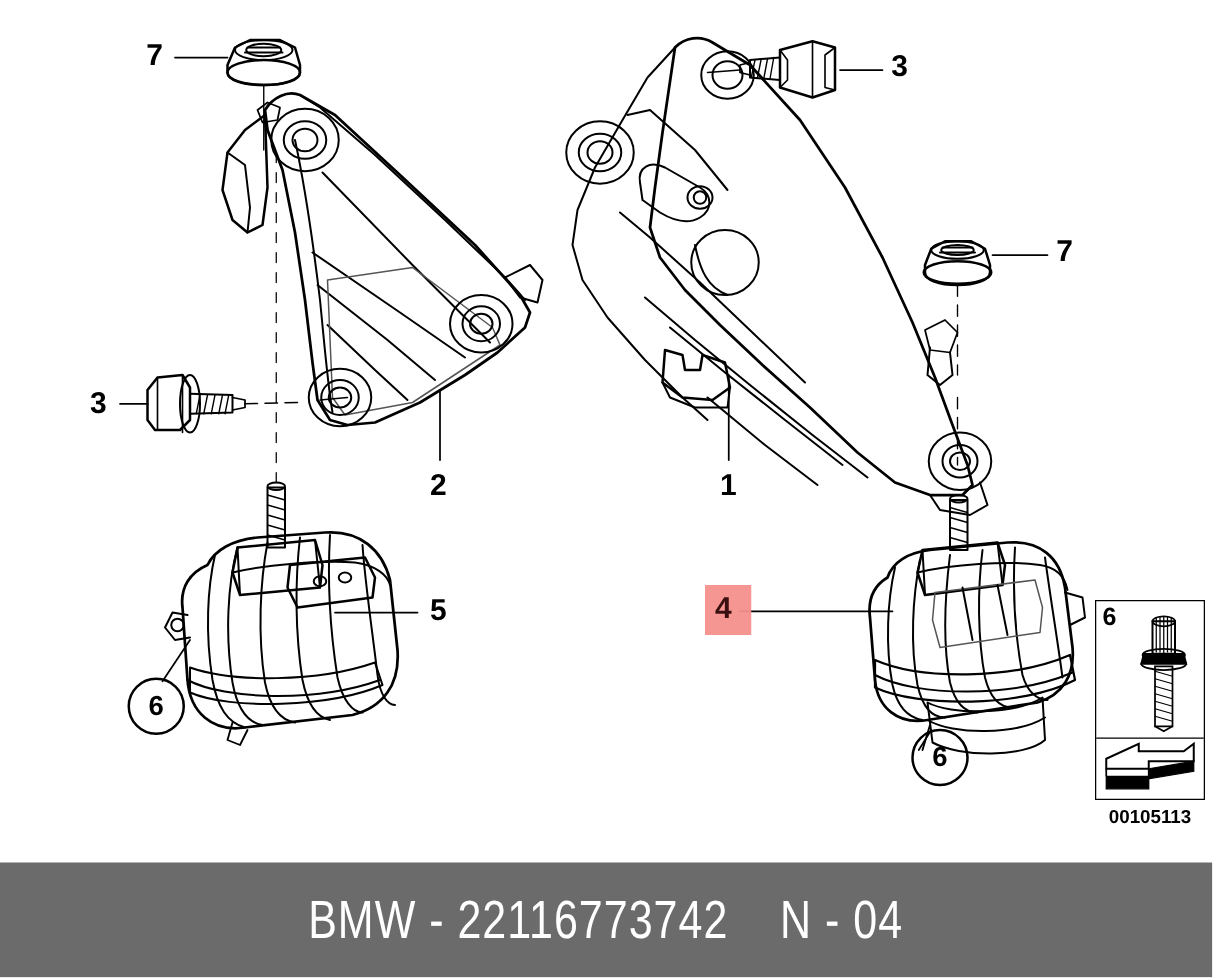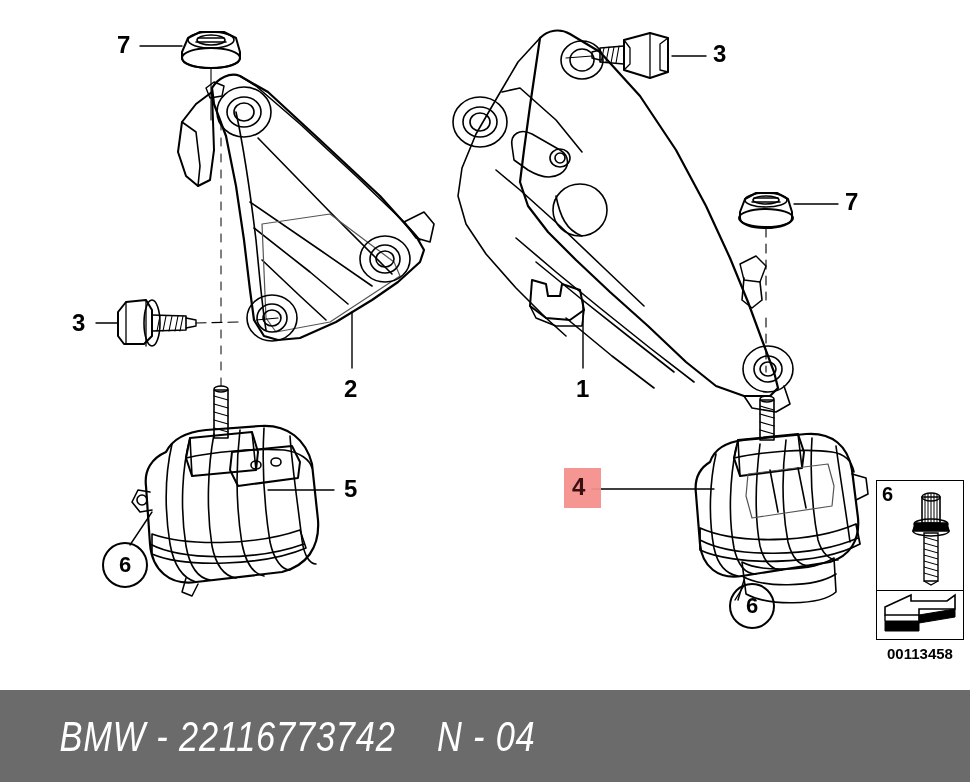--- a/index.html
+++ b/index.html
@@ -42,21 +42,21 @@
   
   #footer-bar {
     position: absolute;
     left: 0;
     top: 690px;
     width: 970px;
     height: 92px;
     background: #6b6b6b;
     display: flex;
     align-items: center;
-    font-style: italic;
+    justify-content: center;
   }
   #footer-text {
     color: #ffffff;
     font-family: "Liberation Sans Narrow", "Liberation Sans", sans-serif;
     font-size: 43px;
     font-weight: 400;
     letter-spacing: 1px;
     transform: scaleX(0.80);
     white-space: pre;
   }
@@ -423,20 +423,20 @@
       </div>
       <div id="inset-lower">
         <svg width="86" height="46" viewBox="0 0 86 46" xmlns="http://www.w3.org/2000/svg">
           <path d="M8 16 L34 4 L34 10 L70 10 L78 4 L78 18 L42 18 L42 24 L8 24 Z" fill="#ffffff" stroke="#000" stroke-width="1.6"></path>
           <path d="M42 24 L78 18 L78 26 L42 32 Z" fill="#000" stroke="#000" stroke-width="1"></path>
           <path d="M8 30 L42 30 L42 40 L8 40 Z" fill="#000" stroke="#000" stroke-width="1"></path>
           <path d="M8 24 L8 30 M42 24 L42 30" stroke="#000" stroke-width="1.4"></path>
         </svg>
       </div>
     </div>
-    <div id="inset-caption">00113458</div>
+    <div id="inset-caption">00105113</div>
   </div>
 
   <div id="footer-bar">
     <span id="footer-text">BMW - 22116773742    N - 04</span>
   </div>
 
 </div>
 
 </body></html>

